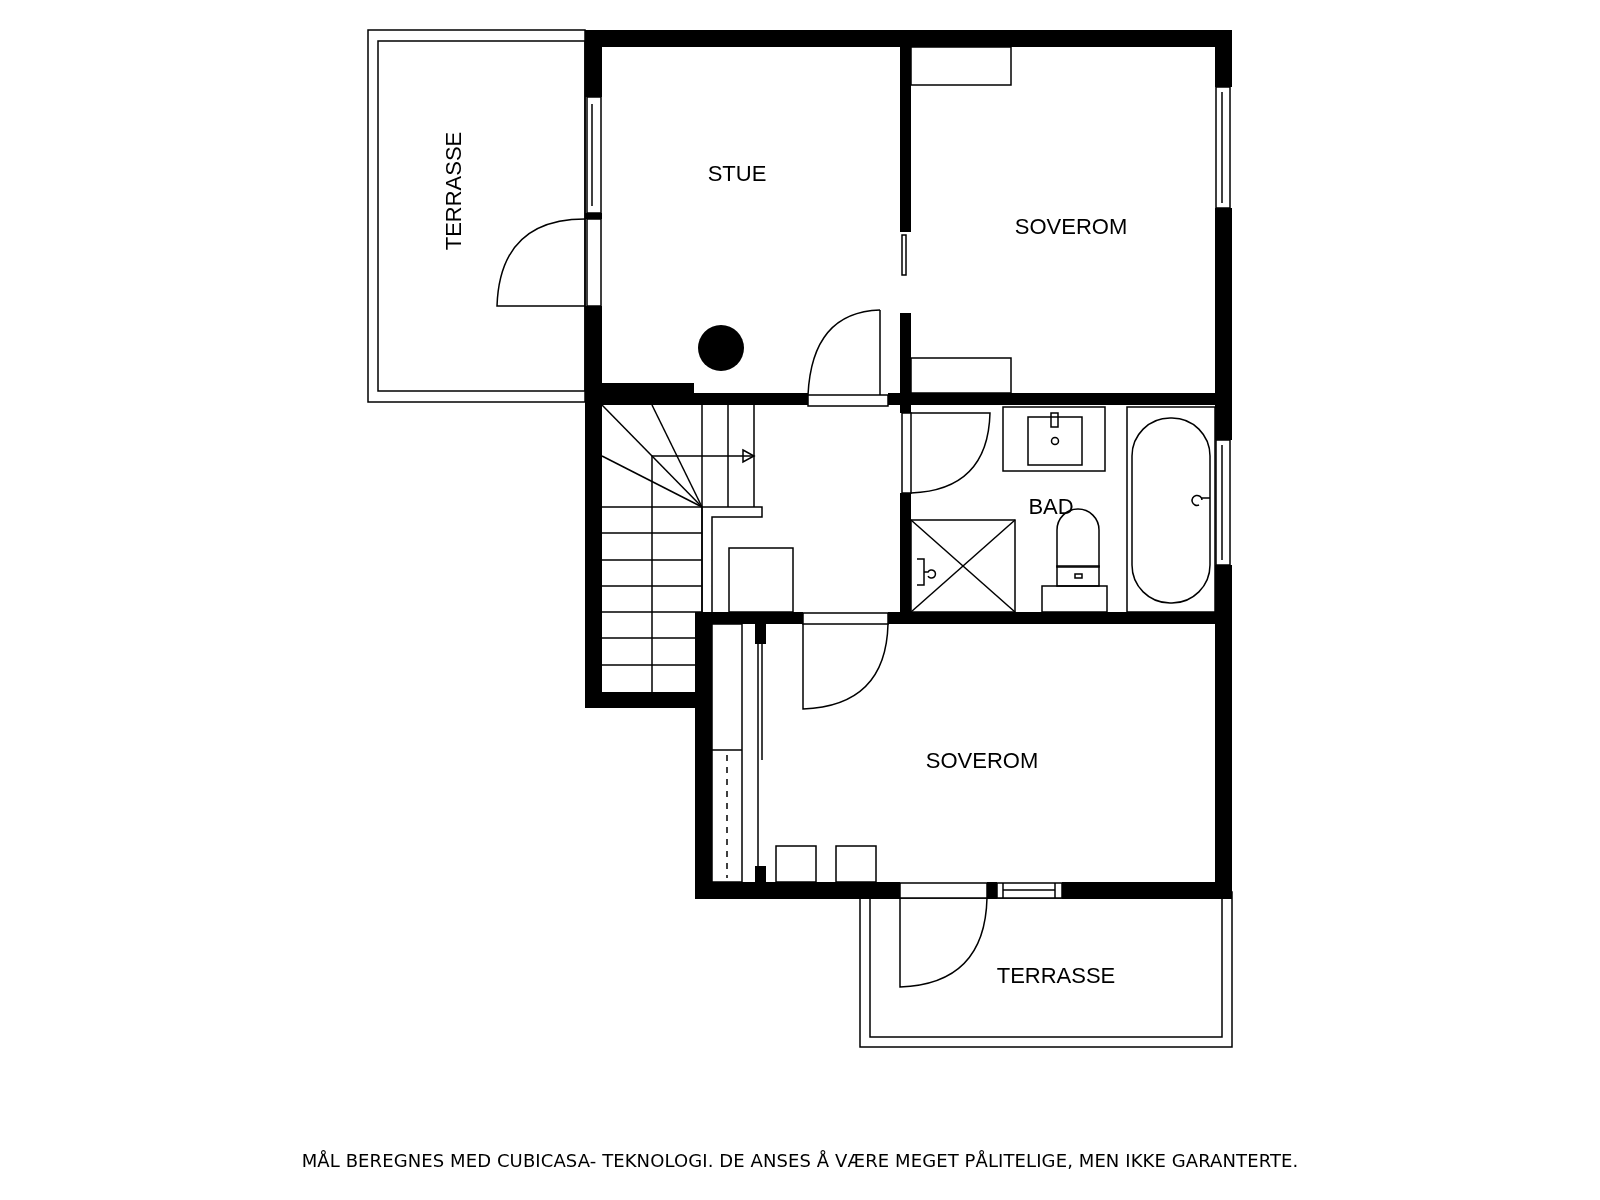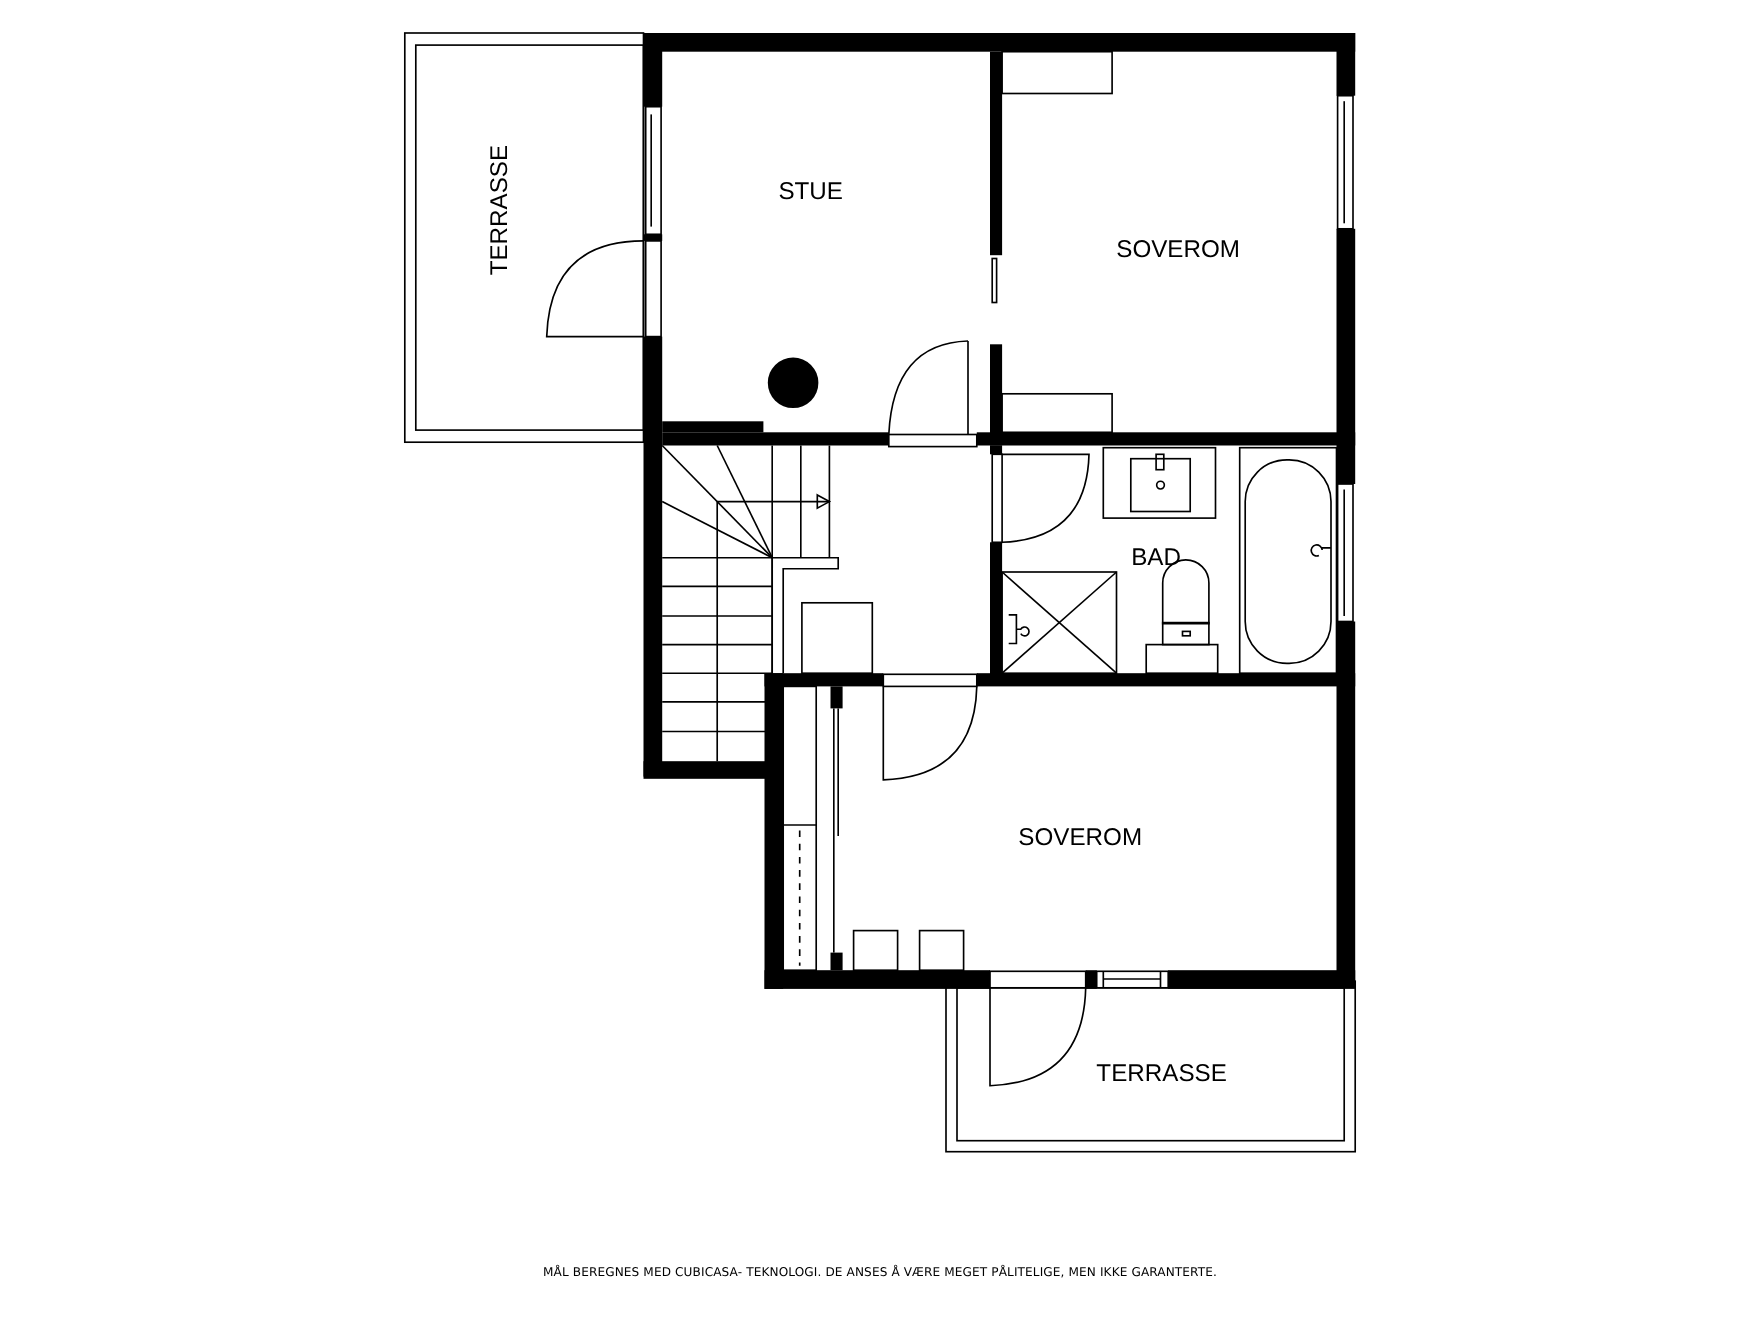--- a/index.html
+++ b/index.html
@@ -4,21 +4,21 @@
 <style>
   html, body { margin: 0; padding: 0; background: #ffffff; }
   body { width: 1600px; height: 1200px; position: relative; overflow: hidden; }
   svg#plan { position: absolute; left: 0; top: 0; }
   .wall { fill: #000; }
   .thin { fill: none; stroke: #000; stroke-width: 1.5; }
   .thinw { fill: #fff; stroke: #000; stroke-width: 1.5; }
   .room-label { font-family: "Liberation Sans", sans-serif; font-size: 22px; fill: #000; }
   .footer {
     position: absolute; left: 0; width: 1600px; top: 1150px; text-align: center;
-    font-family: "DejaVu Sans", sans-serif; font-size: 11px; color: #000; letter-spacing: 0.1px;
+    font-family: "DejaVu Sans", sans-serif; font-size: 18px; color: #000; letter-spacing: 0.1px;
   }
 </style>
 </head>
 <body>
 
 <svg id="plan" width="1600" height="1200" viewBox="0 0 1600 1200">
 
   <g>
     <rect x="368" y="30" width="217" height="372" class="thin"></rect>
     <rect x="378" y="41" width="207" height="350" class="thin"></rect>

